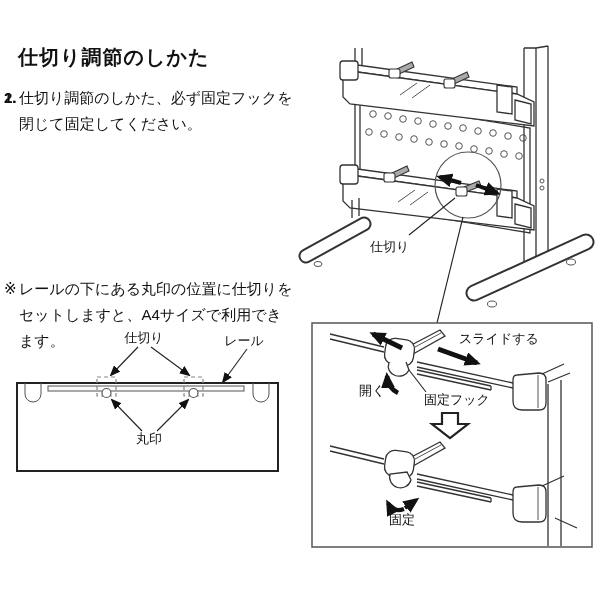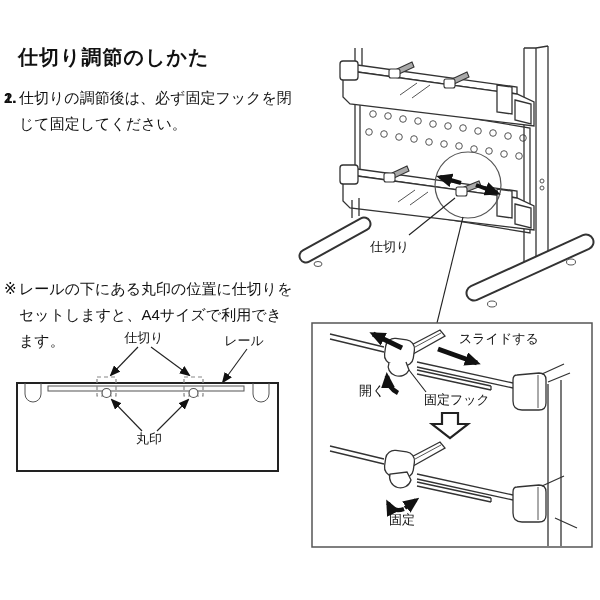--- a/index.html
+++ b/index.html
@@ -24,21 +24,21 @@
 <body>
 
 <div id="title" class="abs">仕切り調節のしかた</div>
 
 <div id="steps" class="abs">
   <p class="step">
     <span class="num">1.</span>
   </p>
   <p class="step">
     <span class="num">2.</span>
-    <span class="txt">仕切りの調節後は、必ず固定フックを閉じて固定してください。</span>
+    <span class="txt">仕切り調節のしかた、必ず固定フックを閉じて固定してください。</span>
   </p>
 </div>
 
 <div id="note" class="abs">
   <p class="note-p">
     <span class="mark">※</span>
     <span class="txt">レールの下にある丸印の位置に仕切りをセットしますと、A4サイズで利用できます。</span>
   </p>
 </div>
 

